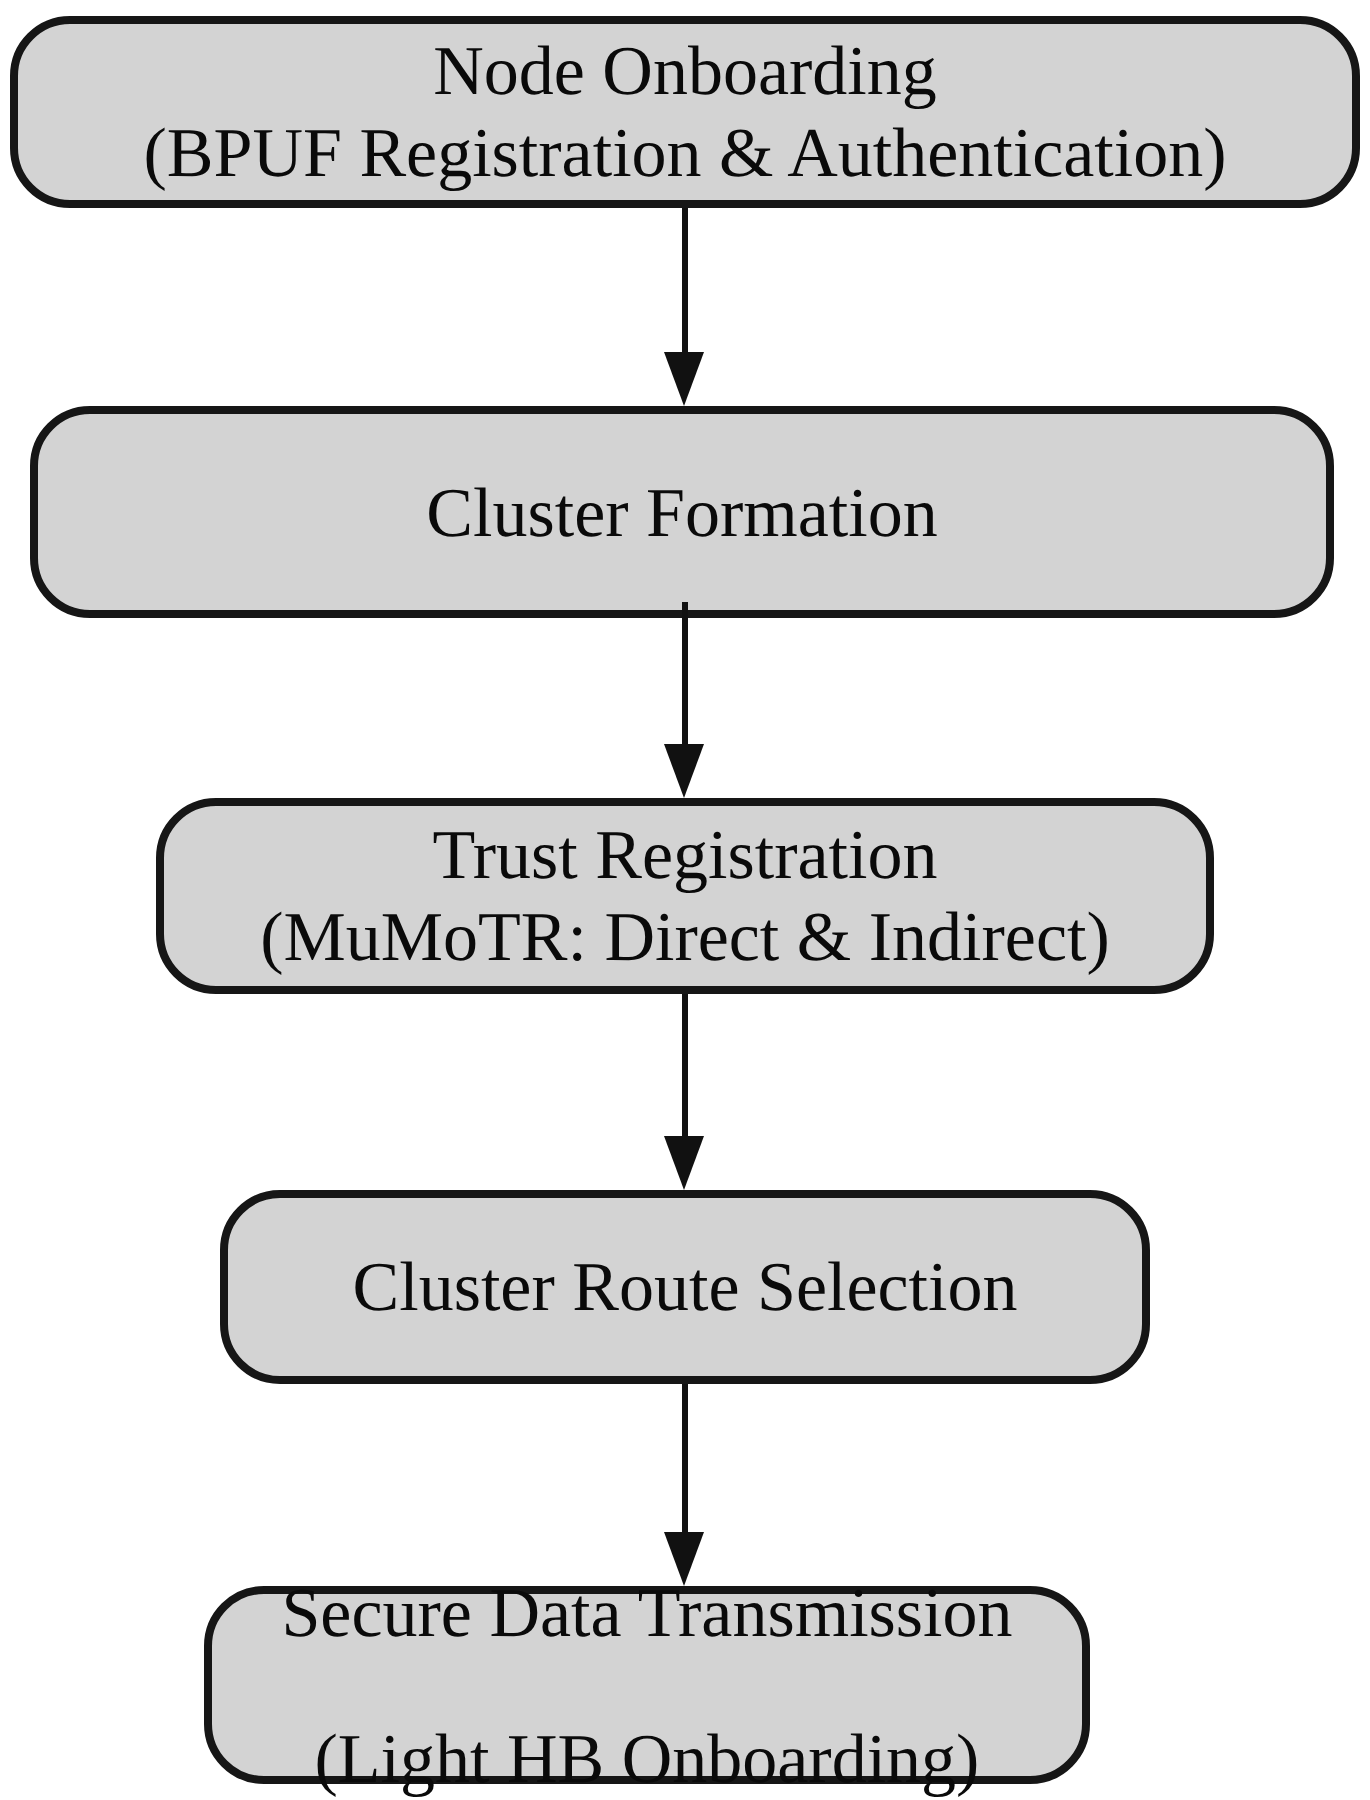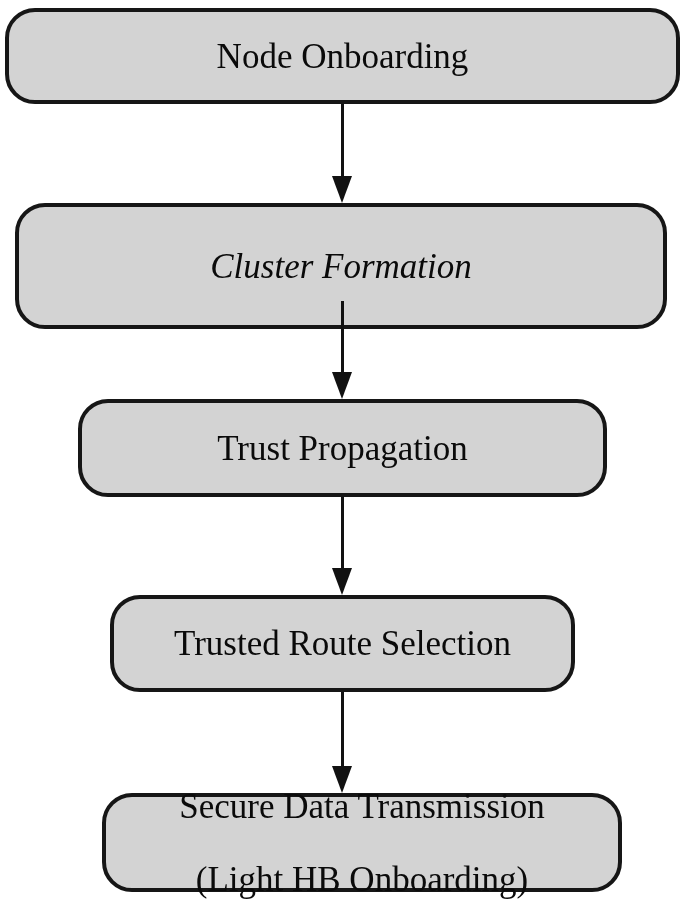--- a/index.html
+++ b/index.html
@@ -28,24 +28,24 @@
     text-align: center;
     color: #0a0a0a;
   }
   .node .line {
     display: block;
     font-size: 35px;
     line-height: 41px;
     white-space: nowrap;
   }
   .n1 { left: 5px;   top: 8px;   width: 675px; height: 96px; }
-  .n2 { left: 15px;  top: 203px; width: 652px; height: 126px; font-style: italic; }
+  .n2 { left: 15px;  top: 203px; width: 652px; height: 106px; }
   .n3 { left: 78px;  top: 399px; width: 529px; height: 98px; }
   .n4 { left: 110px; top: 595px; width: 465px; height: 97px; }
-  .n5 { left: 102px; top: 793px; width: 520px; height: 99px; gap: 32px; }
+  .n5 { left: 102px; top: 793px; width: 443px; height: 99px; gap: 32px; }
   .connector {
     position: absolute;
     left: 332px;
     width: 20px;
   }
   .c1 { top: 104px; height: 99px;  }
   .c2 { top: 301px; height: 98px;  }
   .c3 { top: 497px; height: 98px;  }
   .c4 { top: 692px; height: 101px; }
   .connector .shaft {
@@ -67,47 +67,49 @@
     border-top: 27px solid #111111;
   }
 </style>
 </head>
 <body>
 
 <div class="canvas">
 
   <div class="node n1">
     <span class="line">Node Onboarding</span>
+    <span class="line">(BPUF Registration &amp; Authentication)</span>
   </div>
 
   <div class="connector c1">
     <div class="shaft"></div>
     <div class="head"></div>
   </div>
 
   <div class="node n2">
     <span class="line">Cluster Formation</span>
   </div>
 
   <div class="connector c2">
     <div class="shaft"></div>
     <div class="head"></div>
   </div>
 
   <div class="node n3">
-    <span class="line">Trust Propagation</span>
+    <span class="line">Trust Registration</span>
+    <span class="line">(MuMoTR: Direct &amp; Indirect)</span>
   </div>
 
   <div class="connector c3">
     <div class="shaft"></div>
     <div class="head"></div>
   </div>
 
   <div class="node n4">
-    <span class="line">Trusted Route Selection</span>
+    <span class="line">Cluster Route Selection</span>
   </div>
 
   <div class="connector c4">
     <div class="shaft"></div>
     <div class="head"></div>
   </div>
 
   <div class="node n5">
     <span class="line">Secure Data Transmission</span>
     <span class="line">(Light HB Onboarding)</span>

